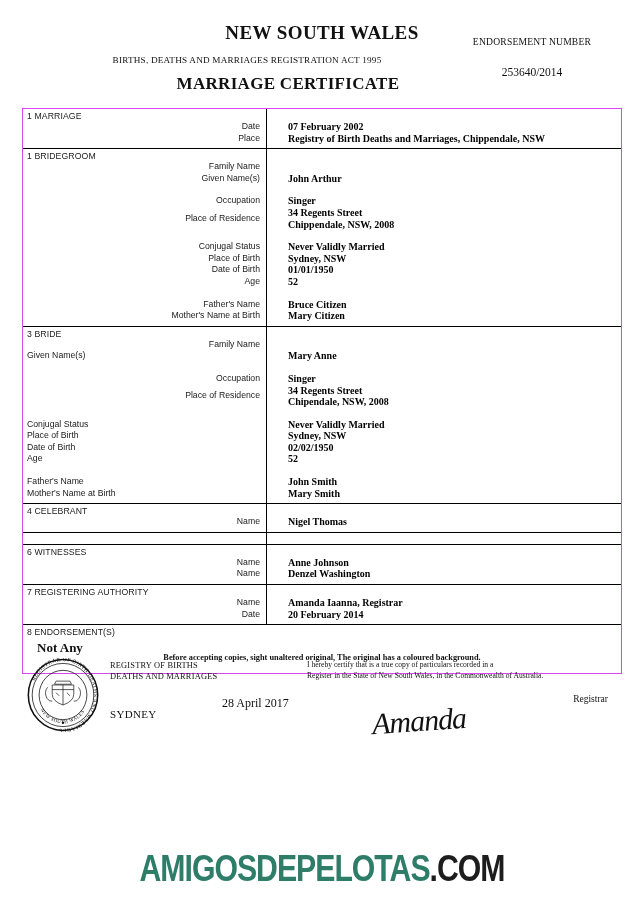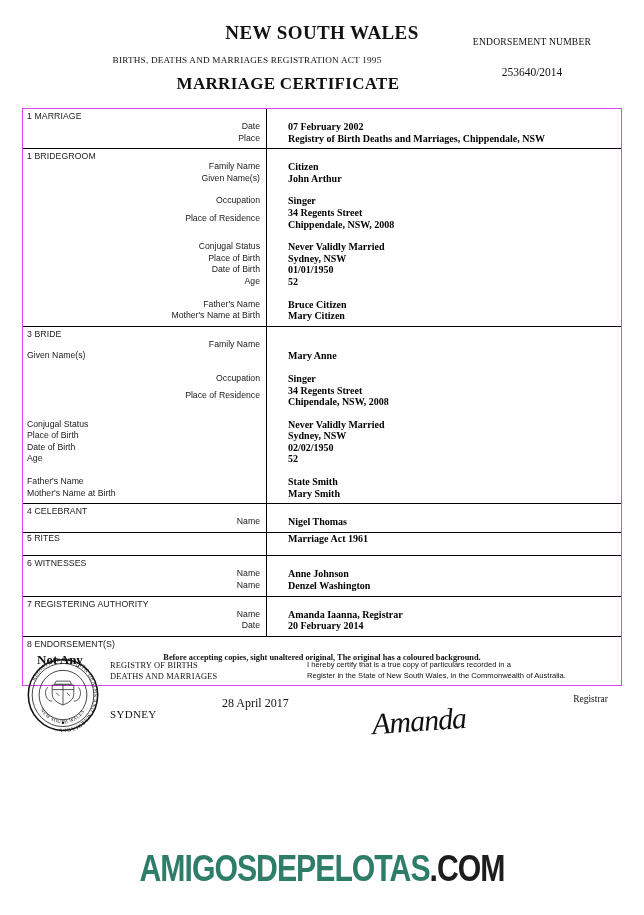--- a/index.html
+++ b/index.html
@@ -182,21 +182,21 @@
     position: absolute;
     left: 200px;
     top: 40px;
     font-family: "Liberation Serif", serif;
     font-size: 12px;
   }
   .certify {
     position: absolute;
     left: 285px;
     top: 4px;
-    font-family: Liberation Sans, sans-serif;
+    font-family: Liberation Serif, serif;
     font-size: 7.6px;
     line-height: 10.5px;
     color: #111;
     width: 315px;
   }
   .registrar-label {
     position: absolute;
     right: 14px;
     top: 38px;
     font-family: "Liberation Serif", serif;
@@ -259,21 +259,20 @@
       </div>
     </div>
   </div>
 
   <div class="sect">
     <div class="vrule"></div>
     <div class="sect-title">1 BRIDEGROOM</div>
     <div class="rows pad-b">
       <div class="row">
         <div class="lbl">Family Name</div>
-        <div class="val">Citizen</div>
       </div>
       <div class="row">
         <div class="lbl">Given Name(s)</div>
         <div class="val">John Arthur</div>
       </div>
       <div class="spacer"></div>
       <div class="row">
         <div class="lbl">Occupation</div>
         <div class="val">Singer</div>
       </div>
@@ -349,21 +348,21 @@
         <div class="lbl left">Date of Birth</div>
         <div class="val">02/02/1950</div>
       </div>
       <div class="row">
         <div class="lbl left">Age</div>
         <div class="val">52</div>
       </div>
       <div class="spacer"></div>
       <div class="row">
         <div class="lbl left">Father's Name</div>
-        <div class="val">State Smith</div>
+        <div class="val">John Smith</div>
       </div>
       <div class="row">
         <div class="lbl left">Mother's Name at Birth</div>
         <div class="val">Mary Smith</div>
       </div>
     </div>
   </div>
 
   <div class="sect">
     <div class="vrule"></div>
@@ -372,24 +371,20 @@
       <div class="row">
         <div class="lbl">Name</div>
         <div class="val">Nigel Thomas</div>
       </div>
     </div>
   </div>
 
   <div class="sect">
     <div class="vrule"></div>
     <div class="rows">
-      <div class="row">
-        <div class="lbl left">5 RITES</div>
-        <div class="val">Marriage Act 1961</div>
-      </div>
       <div class="spacer"></div>
     </div>
   </div>
 
   <div class="sect">
     <div class="vrule"></div>
     <div class="sect-title">6 WITNESSES</div>
     <div class="rows pad-b">
       <div class="row">
         <div class="lbl">Name</div>

